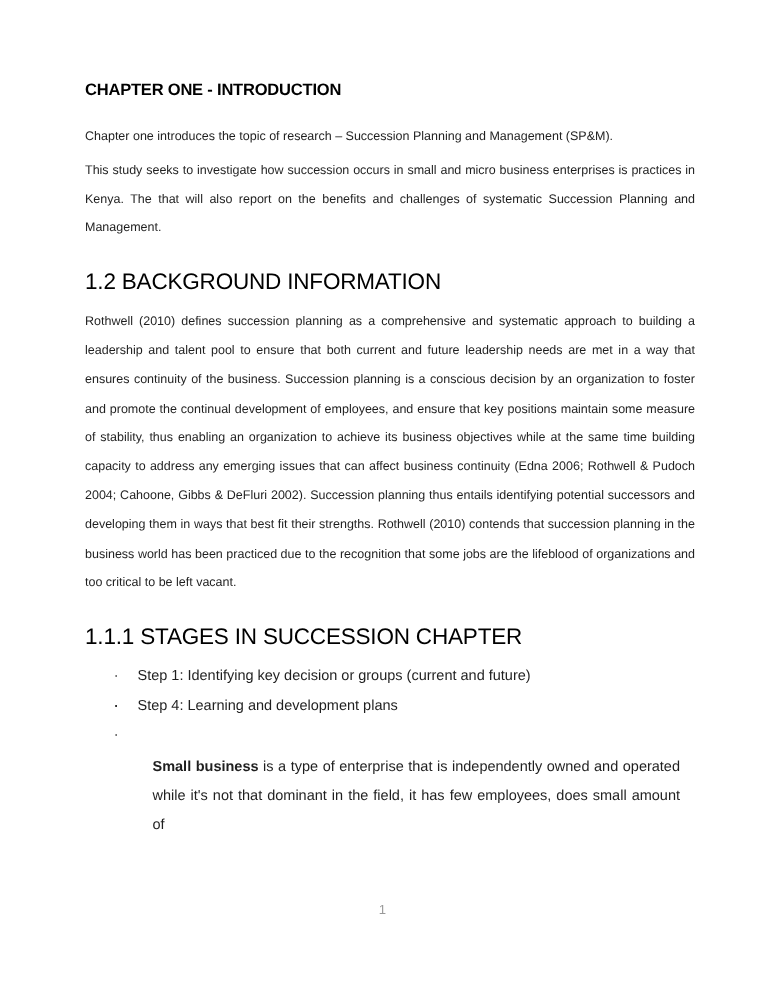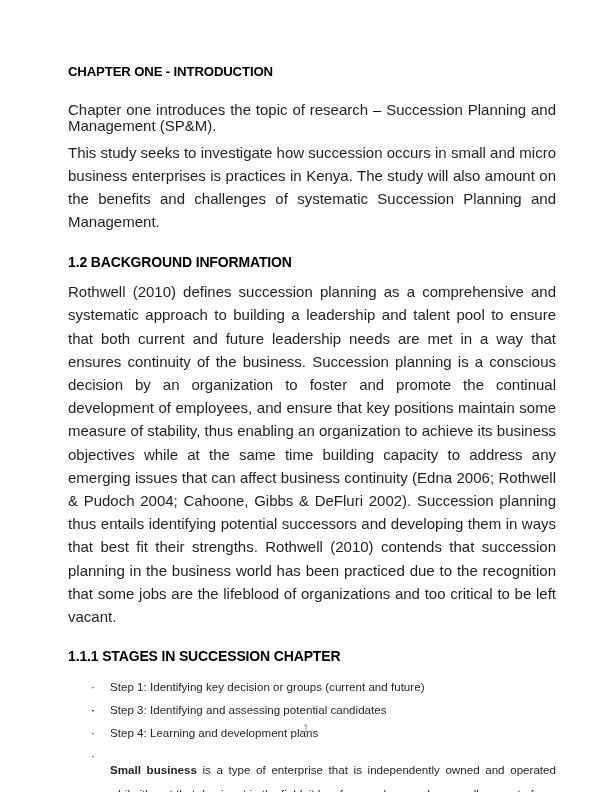--- a/index.html
+++ b/index.html
@@ -51,32 +51,32 @@
     line-height: 1.25;
     display: flex;
   }
   .h-section .num {
     display: inline-block;
     width: 71px;
     flex: 0 0 71px;
   }
   .h-sub {
     font-family: "Liberation Sans Narrow", "Liberation Sans", sans-serif;
-    font-weight: bold;
-    font-size: 14px;
+    font-weight: normal;
+    font-size: 18px;
     letter-spacing: -0.15px;
     color: #000000;
     margin: 0 0 9px 0;
     line-height: 1.25;
     white-space: nowrap;
   }
 
   
   .para {
-    font-size: 15px;
+    font-size: 10px;
     line-height: 23.2px;
     text-align: justify;
     text-justify: inter-word;
     color: #1f1f1f;
     margin: 0;
   }
   .para.tight {
     line-height: 16px;
     margin-bottom: 7px;
   }
@@ -107,21 +107,21 @@
     color: #1f1f1f;
   }
 
   
   .para-indent {
     font-size: 11.6px;
     line-height: 23.2px;
     text-align: justify;
     text-justify: inter-word;
     color: #1f1f1f;
-    margin: 0;
+    margin: 12px;
     padding-left: 42px;
   }
 
   
   .page-number {
     position: absolute;
     left: 0;
     top: 722px;
     width: 612px;
     text-align: center;
@@ -134,36 +134,36 @@
 
 <div class="page">
 
   <div class="content">
 
     <h1 class="h-chapter">CHAPTER ONE - INTRODUCTION</h1>
 
 
     <p class="para tight">Chapter one introduces the topic of research – Succession Planning and Management (SP&amp;M).</p>
 
-    <p class="para">This study seeks to investigate how succession occurs in small and micro business enterprises is practices in Kenya. The study will also amount on the benefits and challenges of systematic Succession Planning and Management.</p>
+    <p class="para">This study seeks to investigate how succession occurs in small and micro business enterprises is practices in Kenya. The that will also report on the benefits and challenges of systematic Succession Planning and Management.</p>
 
     <div class="block-gap-lg"></div>
 
     <h2 class="h-sub">1.2 BACKGROUND INFORMATION</h2>
 
     <p class="para">Rothwell (2010) defines succession planning as a comprehensive and systematic approach to building a leadership and talent pool to ensure that both current and future leadership needs are met in a way that ensures continuity of the business. Succession planning is a conscious decision by an organization to foster and promote the continual development of employees, and ensure that key positions maintain some measure of stability, thus enabling an organization to achieve its business objectives while at the same time building capacity to address any emerging issues that can affect business continuity (Edna 2006; Rothwell &amp; Pudoch 2004; Cahoone, Gibbs &amp; DeFluri 2002). Succession planning thus entails identifying potential successors and developing them in ways that best fit their strengths. Rothwell (2010) contends that succession planning in the business world has been practiced due to the recognition that some jobs are the lifeblood of organizations and too critical to be left vacant.</p>
 
     <div class="block-gap-lg"></div>
 
     <h2 class="h-sub">1.1.1 STAGES IN SUCCESSION CHAPTER</h2>
 
     <ul class="bullets" id="steps-list">
         <li><span class="dot">·</span><span>Step 1: Identifying key decision or groups (current and future)</span></li>
         <li><span class="dot">·</span></li>
-        <li><span class="dot">·</span><span>Step 3: Identifying and assessing potential candidates</span></li>
+        <li><span class="dot">·</span></li>
         <li><span class="dot">·</span><span>Step 4: Learning and development plans</span></li>
         <li><span class="dot">·</span></li>
       </ul>
 
     <div class="block-gap-md"></div>
 
     <p class="para-indent">
       <b>Small business</b><span> is a type of enterprise that is independently owned and operated while it's not that dominant in the field, it has few employees, does small amount of</span>
     </p>
 

